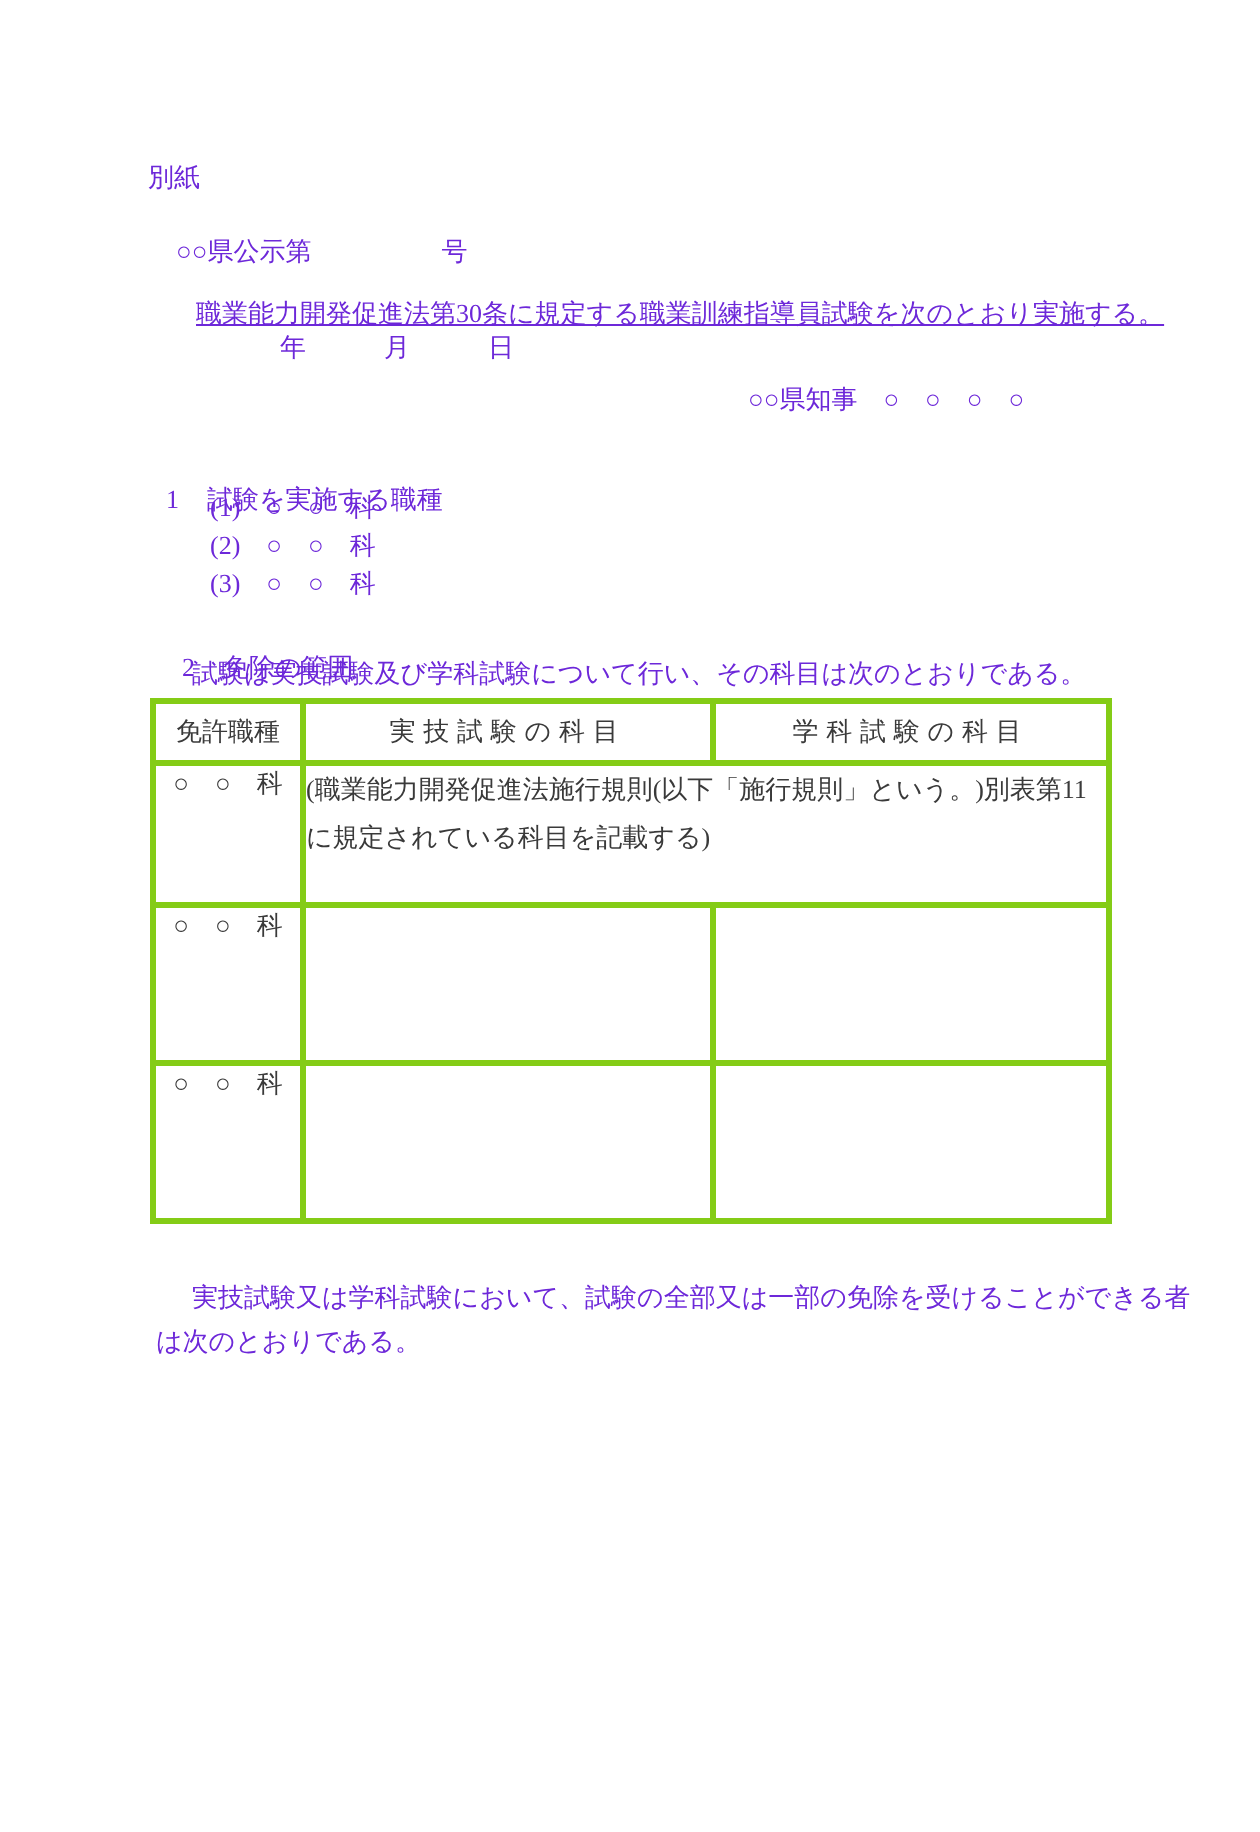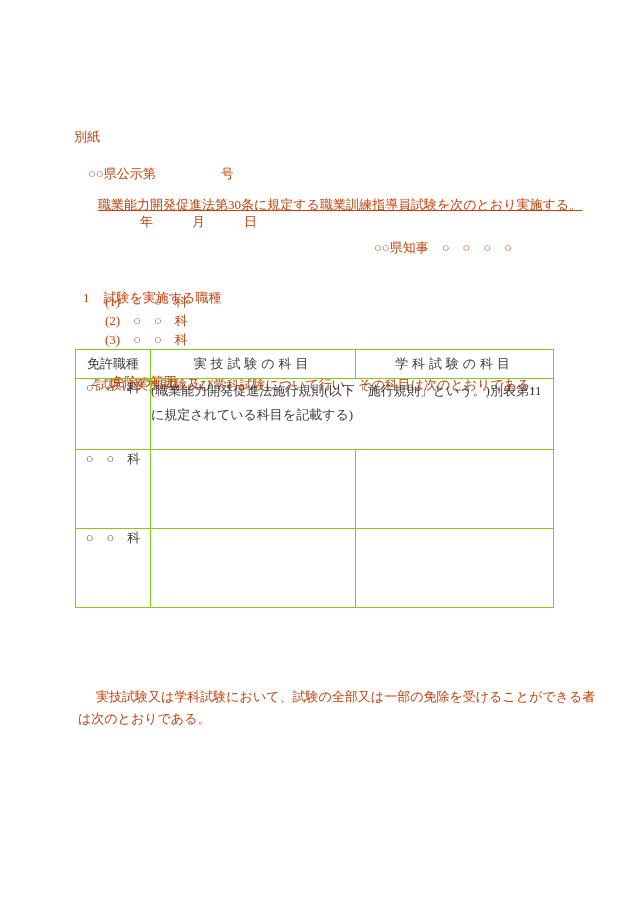--- a/index.html
+++ b/index.html
@@ -19,38 +19,37 @@
     background: #ffffff;
     overflow: hidden;
   }
 
   
   .line {
     position: absolute;
     font-size: 13px;
     line-height: 19px;
     white-space: pre;
-    color: #c2410c;
-    margin-top: 48px;
+    color: #6d28d9;
   }
   .wide {
     letter-spacing: 0.30em;
   }
 
   
   table.doc-table {
     position: absolute;
     border-collapse: collapse;
     table-layout: fixed;
     font-size: 13px;
     color: #3a3a3a;
   }
   table.doc-table td,
   table.doc-table th {
-    border: 1px solid #84cc16;
+    border: 3px solid #84cc16;
     padding: 0;
     font-weight: normal;
     vertical-align: top;
     margin-top: 30px;
   }
   .th-cell {
     text-align: center;
     height: 28px;
     line-height: 28px;
     vertical-align: middle;

